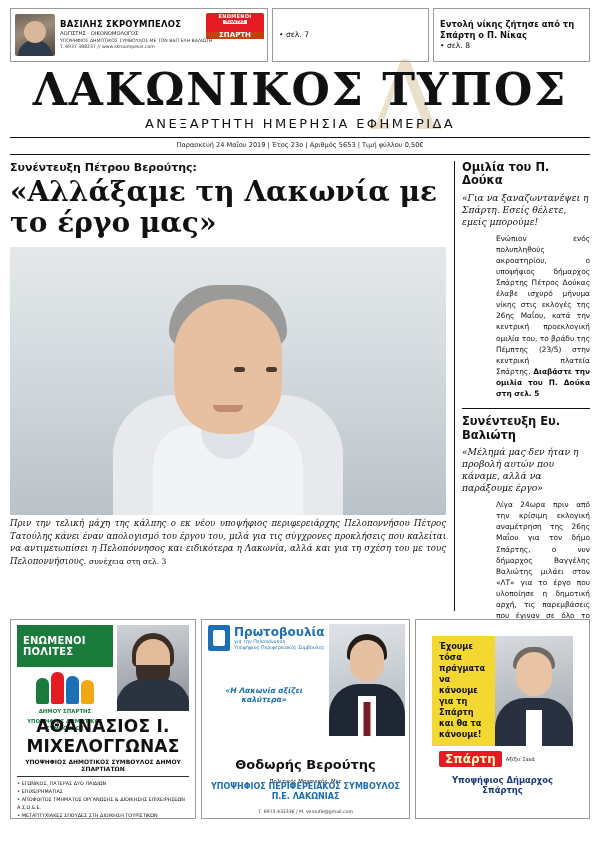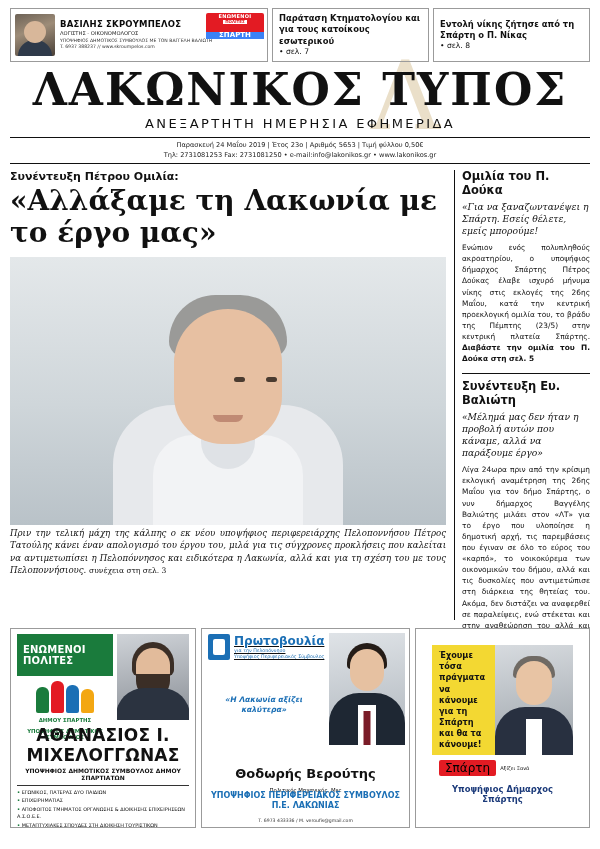--- a/index.html
+++ b/index.html
@@ -36,21 +36,21 @@
   .ad-role{font-size:5.2px;color:#222;margin-top:1px;}
   .ad-sub{font-size:4.6px;color:#333;margin-top:1px;}
   .ad-phone{font-size:4.6px;color:#333;margin-top:1px;}
   .ad-logo{
     position:absolute;right:3px;top:4px;width:58px;height:26px;
     background:#e31b23;border-radius:2px;display:flex;flex-direction:column;
     justify-content:center;align-items:center;color:#fff;line-height:1;
   }
   .ad-logo .l1{font-size:5px;font-weight:bold;letter-spacing:.3px;}
   .ad-logo .l2{font-size:4px;background:#fff;color:#e31b23;padding:0 2px;margin-top:1px;font-weight:bold;}
-  .ad-logo .l3{font-size:7px;font-weight:bold;background:#3b82f6;color:#fff;width:100%;text-align:center;margin-top:8px;}
+  .ad-logo .l3{font-size:7px;font-weight:bold;background:#c2410c;color:#fff;width:100%;text-align:center;margin-top:8px;}
 
   .teaser{
     flex:1;border:1px solid #9b9b9b;padding:4px 6px;box-sizing:border-box;
     font-size:8.4px;line-height:1.32;font-weight:bold;color:#111;
     display:flex;flex-direction:column;justify-content:center;
   }
   .teaser .ref{font-weight:normal;font-size:7.6px;}
 
   
   .masthead{position:relative;margin:6px 10px 0 10px;}
@@ -111,21 +111,21 @@
     font-family:"DejaVu Serif", serif;font-style:italic;font-size:8.6px;line-height:1.45;
     color:#111;margin-top:2px;text-align:justify;
   }
   .caption .cont{font-style:normal;font-size:7.6px;}
 
   .sidehead{font-size:11.5px;font-weight:bold;line-height:1.18;margin:0 0 4px 0;}
   .sidequote{
     font-family:"DejaVu Serif", serif;font-style:italic;font-size:9.2px;line-height:1.3;
     color:#111;margin-bottom:5px;
   }
-  .sidebody{font-size:7.4px;line-height:1.5;text-align:justify;color:#111;}
+  .sidebody{font-size:7.4px;line-height:1.5;text-align:justify;color:#111;margin-left:34px;}
   .sidebody b{font-weight:bold;}
   .siderule{border-top:1px solid #111;margin:9px 0 6px 0;}
 
   
   .bottomads{display:flex;margin:8px 10px 0 10px;gap:5px;height:200px;}
   .bad{border:1px solid #9b9b9b;box-sizing:border-box;position:relative;background:#fff;overflow:hidden;}
   .bad1{flex:0 0 186px;padding:5px 6px;}
   .bad2{flex:1;padding:5px 6px;}
   .bad3{flex:0 0 175px;padding:16px;}
 
@@ -143,21 +143,21 @@
   .b1-photo .beard{position:absolute;left:50%;transform:translateX(-50%);top:40px;width:34px;height:24px;background:#3b2e26;border-radius:0 0 17px 17px;}
   .b1-photo .torso{position:absolute;left:50%;transform:translateX(-50%);bottom:0;width:74px;height:32px;background:#2b3340;border-radius:28px 28px 0 0;}
 
   .b1-name{text-align:center;font-size:17px;font-weight:bold;margin-top:5px;letter-spacing:.2px;}
   .b1-role{text-align:center;font-size:6px;font-weight:bold;margin-top:2px;}
   .b1-rule{border-top:1px solid #333;margin:4px 0 3px 0;}
   .b1-list{font-size:4.9px;line-height:1.5;}
   .b1-list div{margin-bottom:1px;}
   .b1-list .bullet{color:#1a7b3c;font-weight:bold;}
 
-  .b2-logo{display:flex;align-items:center;gap:4px;text-decoration:underline;}
+  .b2-logo{display:flex;align-items:center;gap:4px;}
   .b2-mark{width:22px;height:26px;background:#1b6fb5;position:relative;border-radius:2px;}
   .b2-mark:after{content:"";position:absolute;left:5px;top:5px;width:12px;height:16px;background:#fff;border-radius:2px;}
   .b2-brand{font-size:12px;font-weight:bold;color:#1b6fb5;line-height:1;}
   .b2-brandsub{font-size:4.8px;color:#1b6fb5;margin-top:1px;}
   .b2-photo{
     position:absolute;right:4px;top:4px;width:76px;height:112px;
     background:linear-gradient(170deg,#dfe3e7,#aeb5bc);overflow:hidden;
   }
   .b2-photo .head{position:absolute;left:50%;transform:translateX(-50%);top:16px;width:34px;height:42px;background:#e6c1a1;border-radius:17px;}
   .b2-photo .hair{position:absolute;left:50%;transform:translateX(-50%);top:10px;width:40px;height:26px;background:#241c17;border-radius:20px 20px 4px 4px;}
@@ -180,21 +180,21 @@
   }
   .b3-photo{flex:0 0 78px;background:linear-gradient(170deg,#d7dbdf,#9aa1a8);position:relative;overflow:hidden;}
   .b3-photo .head{position:absolute;left:50%;transform:translateX(-50%);top:16px;width:36px;height:44px;background:#e8c4a4;border-radius:18px;}
   .b3-photo .hair{position:absolute;left:50%;transform:translateX(-50%);top:11px;width:42px;height:22px;background:#6f6a64;border-radius:21px 21px 4px 4px;}
   .b3-photo .suit{position:absolute;left:50%;transform:translateX(-50%);bottom:0;width:78px;height:48px;background:#283040;border-radius:30px 30px 0 0;}
   .b3-photo .shirt{position:absolute;left:50%;transform:translateX(-50%);bottom:0;width:16px;height:36px;background:#fff;}
   .b3-logo{
     display:flex;align-items:center;gap:4px;padding:5px 7px;
   }
   .b3-logo-mark{
-    background:#e31b23;color:#000000;font-size:12px;font-weight:normal;padding:1px 6px;border-radius:2px;
+    background:#e31b23;color:#fef9c3;font-size:12px;font-weight:bold;padding:1px 6px;border-radius:2px;
   }
   .b3-logo-sub{font-size:5px;color:#111;line-height:1.2;}
   .b3-name{
     background:#e31b23;color:#fff;text-align:center;font-size:15px;font-weight:bold;
     padding:3px 0;letter-spacing:.4px;
   }
   .b3-role{text-align:center;font-size:8.4px;color:#1b3a7a;font-weight:bold;padding:3px 0 0 0;}
 </style>
 </head>
 <body>
@@ -212,44 +212,42 @@
         <div class="ad-phone">T. 6937 388237 // www.skroumpelos.com</div>
       </div>
       <div class="ad-logo">
         <div class="l1">ΕΝΩΜΕΝΟΙ</div>
         <div class="l2">ΠΟΛΙΤΕΣ</div>
         <div class="l3">ΣΠΑΡΤΗ</div>
       </div>
     </div>
 
     <div class="teaser">
-      <span>Παράταση Κτηματολογίου και για τους κατοίκους εσωτερικού</span>
       <span class="ref">• σελ. 7</span>
     </div>
 
     <div class="teaser">
       <span>Εντολή νίκης ζήτησε από τη Σπάρτη ο Π. Νίκας</span>
       <span class="ref">• σελ. 8</span>
     </div>
   </div>
 
   <div class="masthead">
     <div class="mast-watermark">Λ</div>
     <div class="mast-title">ΛΑΚΩΝΙΚΟΣ ΤΥΠΟΣ</div>
     <div class="mast-sub">ΑΝΕΞΑΡΤΗΤΗ ΗΜΕΡΗΣΙΑ ΕΦΗΜΕΡΙΔΑ</div>
     <div class="mast-rule"></div>
     <div class="mast-meta">Παρασκευή 24 Μαΐου 2019 | Έτος 23ο | Αριθμός 5653 | Τιμή φύλλου 0,50€</div>
-    <div class="mast-meta">Τηλ: 2731081253 Fax: 2731081250 • e-mail:info@lakonikos.gr • www.lakonikos.gr</div>
     <div class="mast-rule2"></div>
   </div>
 
   <div class="cols">
 
     <div class="leftcol">
-      <div class="kicker">Συνέντευξη Πέτρου Ομιλία:</div>
+      <div class="kicker">Συνέντευξη Πέτρου Βερούτης:</div>
       <div class="headline">«Αλλάξαμε τη Λακωνία με το έργο μας»</div>
 
       <div class="mainphoto">
         <div class="mp-bg"></div>
         <div class="mp-body"></div>
         <div class="mp-shirt"></div>
         <div class="mp-collar"></div>
         <div class="mp-hair"></div>
         <div class="mp-face"></div>
         <div class="mp-eye-l"></div>

